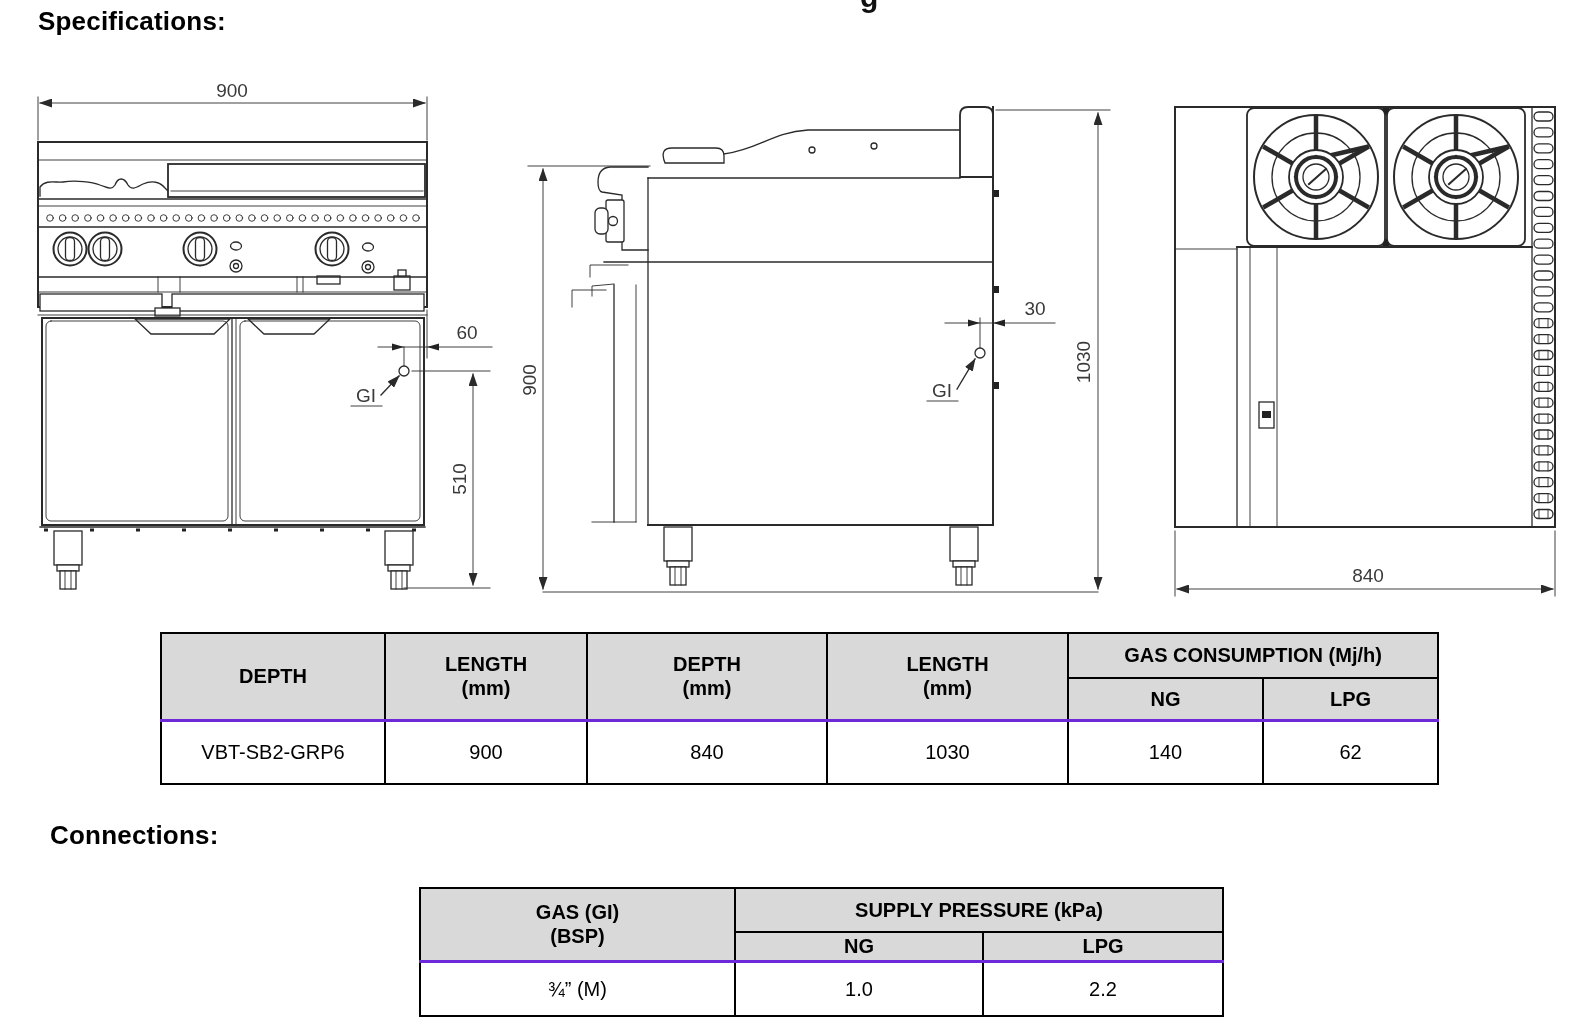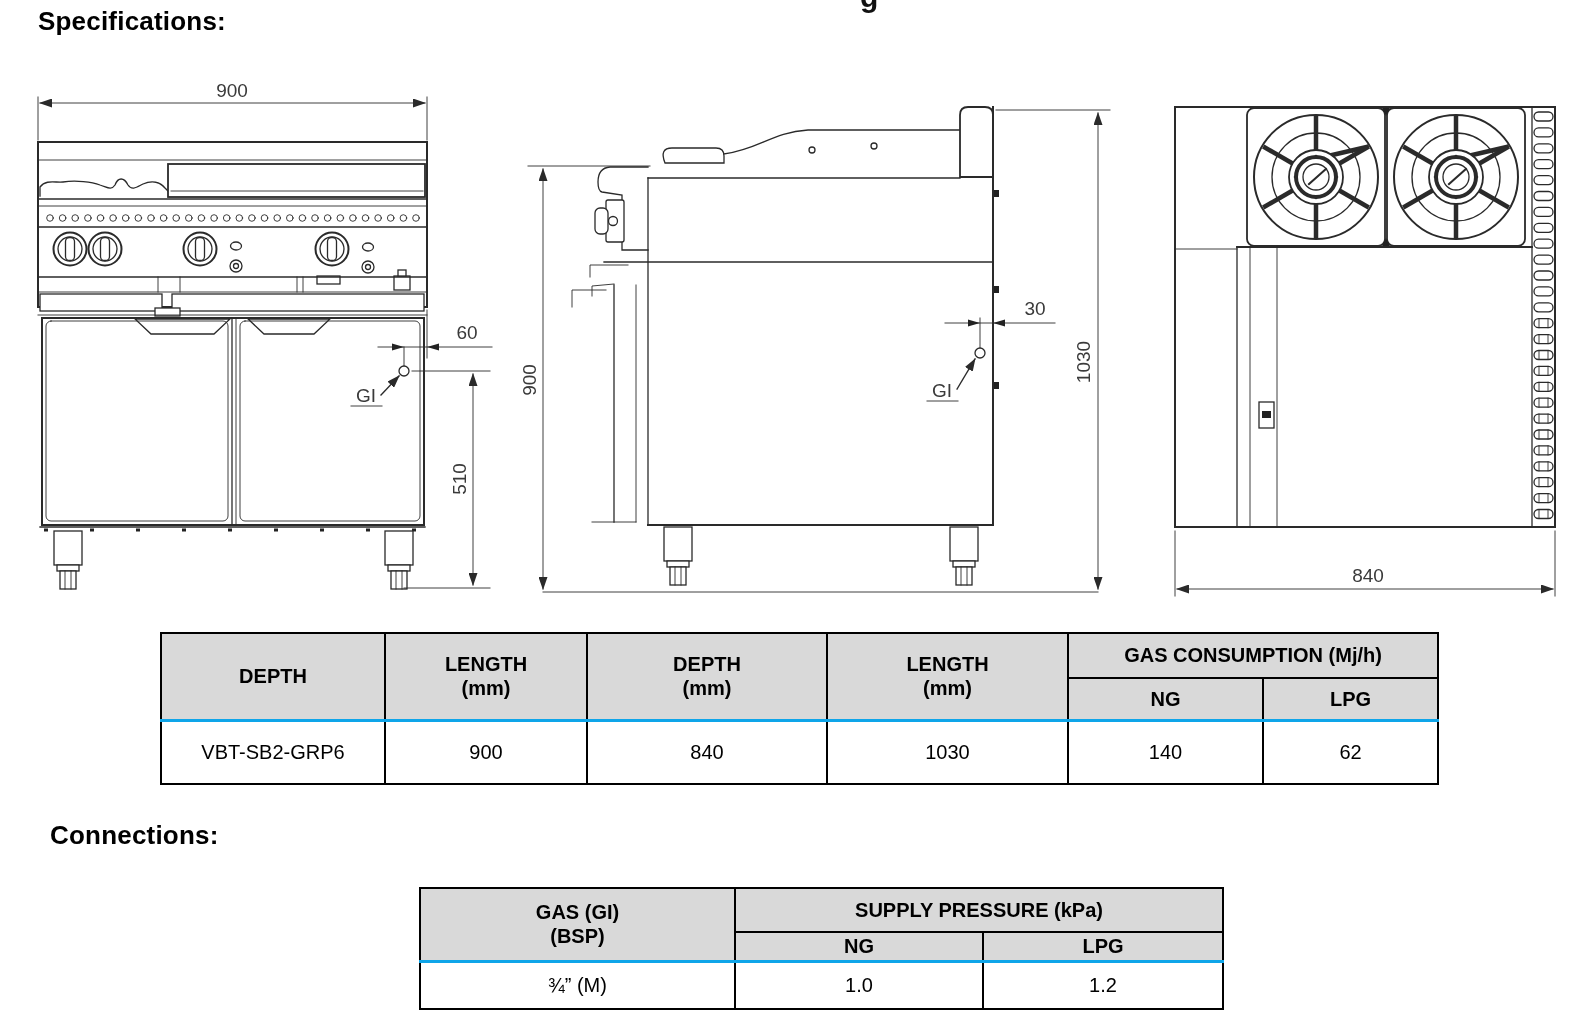--- a/index.html
+++ b/index.html
@@ -17,24 +17,24 @@
   .fw{fill:#fff;}
   .dk{fill:#222;stroke:none;}
   text.dim{font-family:"Liberation Sans",sans-serif;font-size:19px;fill:#3a3a3a;stroke:none;}
   table{border-collapse:collapse;position:absolute;table-layout:fixed;background:#fff;}
   #spec-table{left:160px;top:632px;width:1277px;}
   #conn-table{left:419px;top:887px;width:803px;}
   th,td{border:2px solid #000;text-align:center;vertical-align:middle;padding:0;line-height:1.22;}
   th{background:#d9d9d9;font-size:20px;font-weight:bold;}
   td{font-size:20px;font-weight:normal;}
   tr.h1r{height:45px;} tr.h2r{height:42px;}
-  tr.drow td{border-top:3px solid #0ea5e9;}
+  tr.drow td{border-top:3px solid #6d28d9;}
   #spec-table tr.drow{height:64px;}
   #conn-table tr.h1r{height:44px;} #conn-table tr.h2r{height:29px;}
-  #conn-table tr.drow{height:48px;}
+  #conn-table tr.drow{height:55px;}
 </style>
 </head>
 <body>
 
 <div class="h1" id="spec-heading">Specifications:</div>
 <div id="clip-g">g</div>
 
 <svg id="drawing" width="1584" height="1036" viewBox="0 0 1584 1036">
   <defs>
     <marker id="mE" markerWidth="13" markerHeight="9" refX="12" refY="4.5" orient="auto" markerUnits="userSpaceOnUse">
@@ -365,16 +365,16 @@
         </th>
     <th colspan="2">SUPPLY PRESSURE (kPa)</th>
   </tr>
   <tr class="h2r">
     <th>NG</th>
     <th>LPG</th>
   </tr>
   <tr class="drow">
     <td>¾” (M)</td>
     <td>1.0</td>
-    <td>1.2</td>
+    <td>2.2</td>
   </tr>
   </tbody>
 </table>
 
 </body></html>

